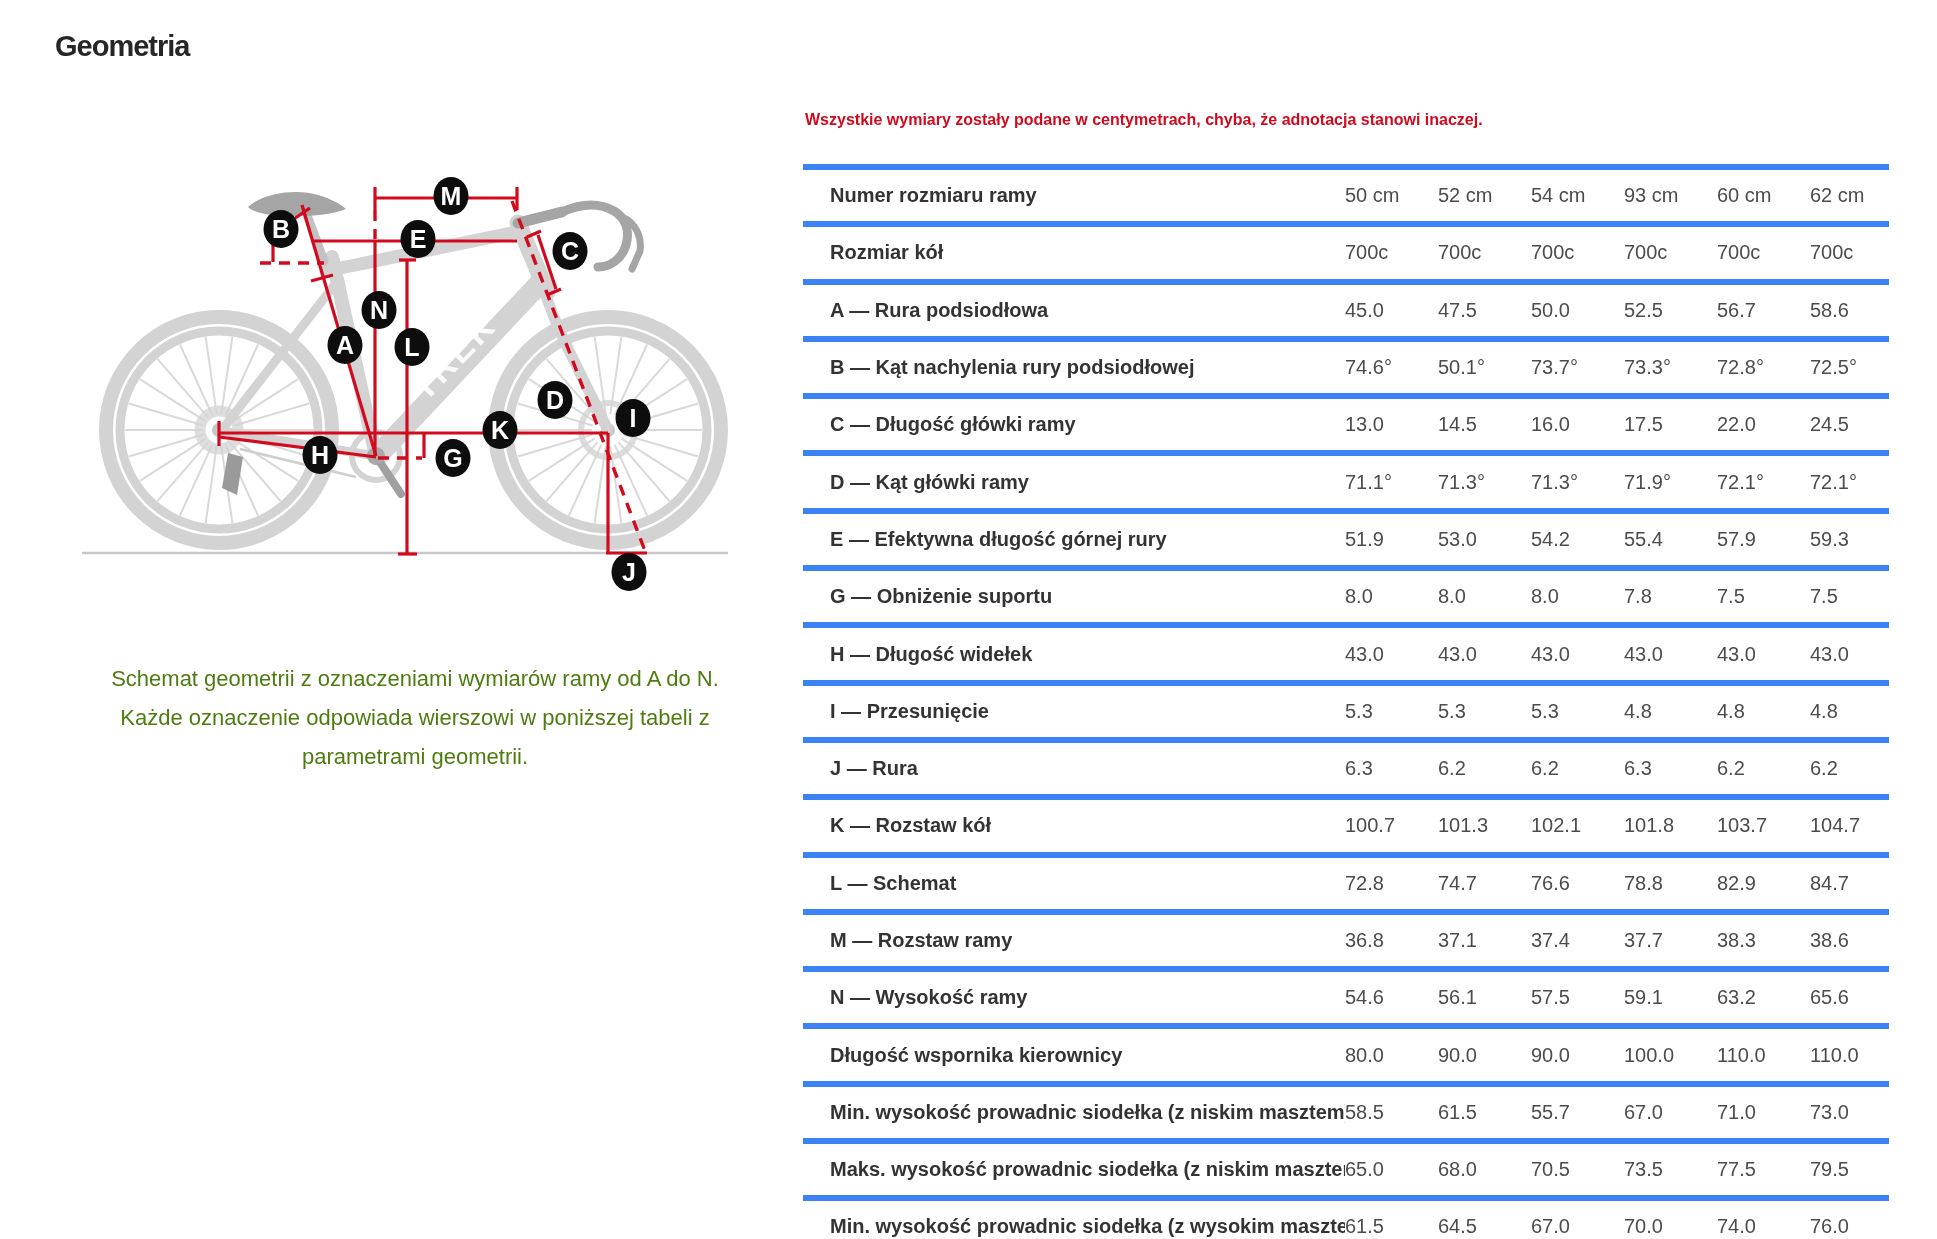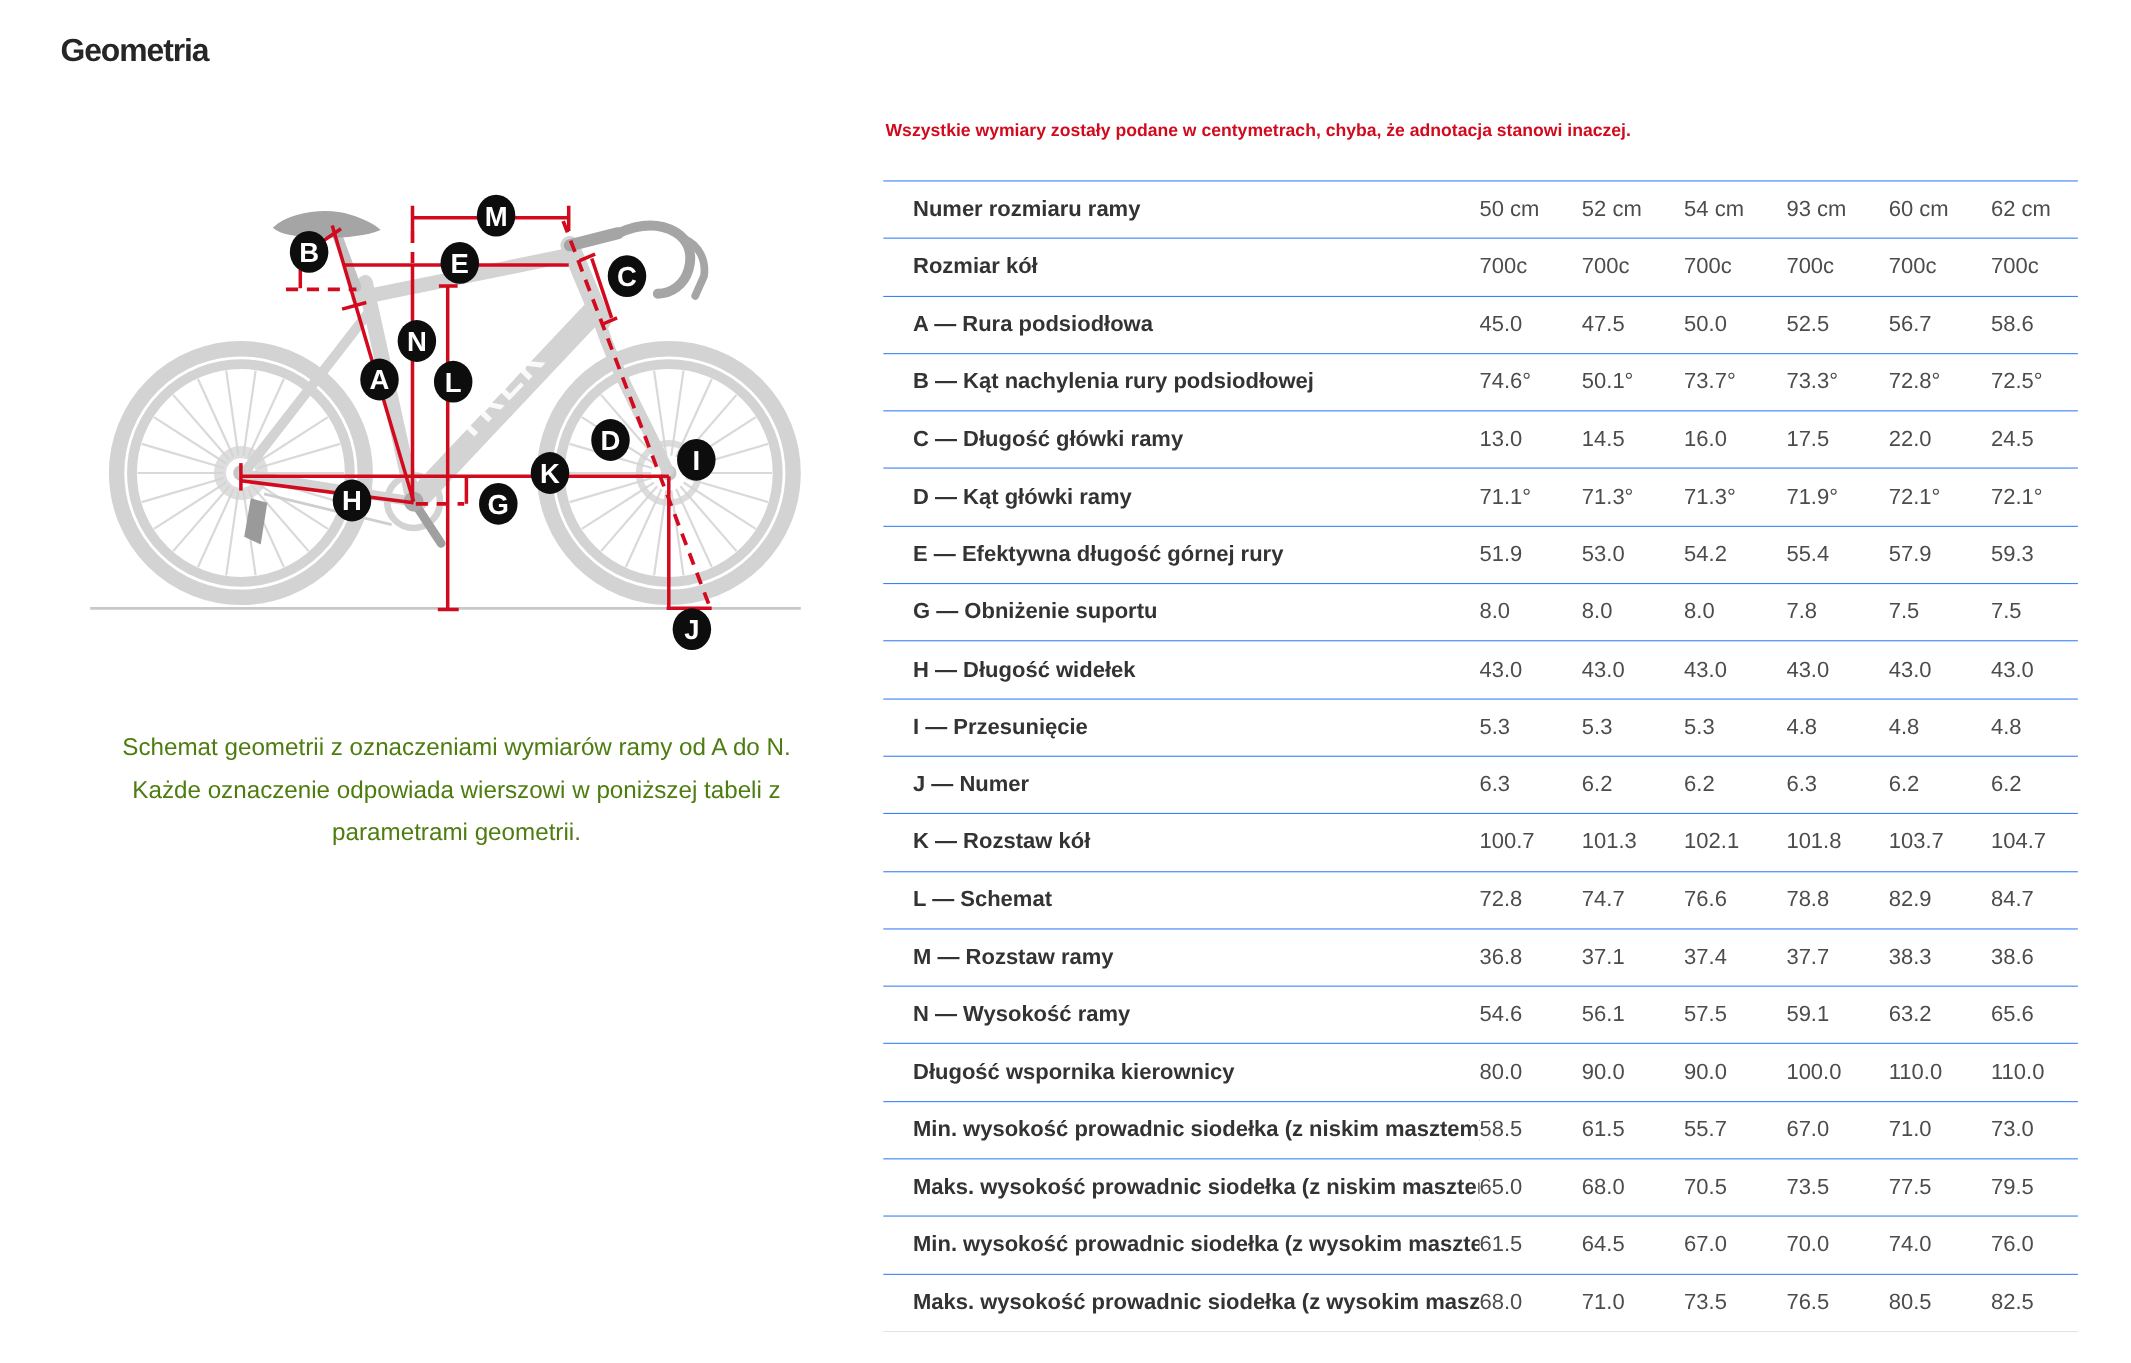--- a/index.html
+++ b/index.html
@@ -9,21 +9,21 @@
          letter-spacing:-1px;color:#262626;}
   
   .figure{position:absolute;left:70px;top:165px;width:690px;}
   .figure svg{display:block;}
   .caption{width:664px;margin:24px auto 0;text-align:center;font-size:22px;line-height:39px;
            color:#4d7c0f;}
   
   .panel{position:absolute;left:803px;top:100px;width:1086px;}
   .note{margin:3px 0 0 2px;font-size:16px;line-height:34px;font-weight:bold;color:#d20a1e;}
   .geo-table{margin-top:27px;border-bottom:1px solid #e4e4e4;}
-  .trow{display:flex;align-items:center;height:51.3px;border-top:1px solid #3b82f6;}
+  .trow{display:flex;align-items:center;height:51.3px;border-top:6px solid #3b82f6;}
   .tlabel{flex:0 0 542px;box-sizing:border-box;padding-left:27px;font-size:20px;
           font-weight:bold;color:#333333;white-space:nowrap;overflow:hidden;}
   .tcell{flex:0 0 93px;font-size:20px;color:#4c4c4c;}
   .tcell:last-child{flex-basis:75px;}
   
   .ghost{stroke:#d3d3d3;fill:none;stroke-linecap:round;}
   .dark{stroke:#a5a5a5;fill:none;stroke-linecap:round;}
   .red{stroke:#d20a1e;stroke-width:3.2;fill:none;}
   .red-dash{stroke:#d20a1e;stroke-width:3.4;fill:none;stroke-dasharray:11 8;}
   .marker-letter{font-family:"Liberation Sans", sans-serif;font-weight:bold;font-size:25px;
@@ -284,21 +284,21 @@
         <div class="trow">
           <div class="tlabel">I — Przesunięcie</div>
           <div class="tcell">5.3</div>
           <div class="tcell">5.3</div>
           <div class="tcell">5.3</div>
           <div class="tcell">4.8</div>
           <div class="tcell">4.8</div>
           <div class="tcell">4.8</div>
         </div>
         <div class="trow">
-          <div class="tlabel">J — Numer</div>
+          <div class="tlabel">J — Rura</div>
           <div class="tcell">6.3</div>
           <div class="tcell">6.2</div>
           <div class="tcell">6.2</div>
           <div class="tcell">6.3</div>
           <div class="tcell">6.2</div>
           <div class="tcell">6.2</div>
         </div>
         <div class="trow">
           <div class="tlabel">K — Rozstaw kół</div>
           <div class="tcell">100.7</div>

